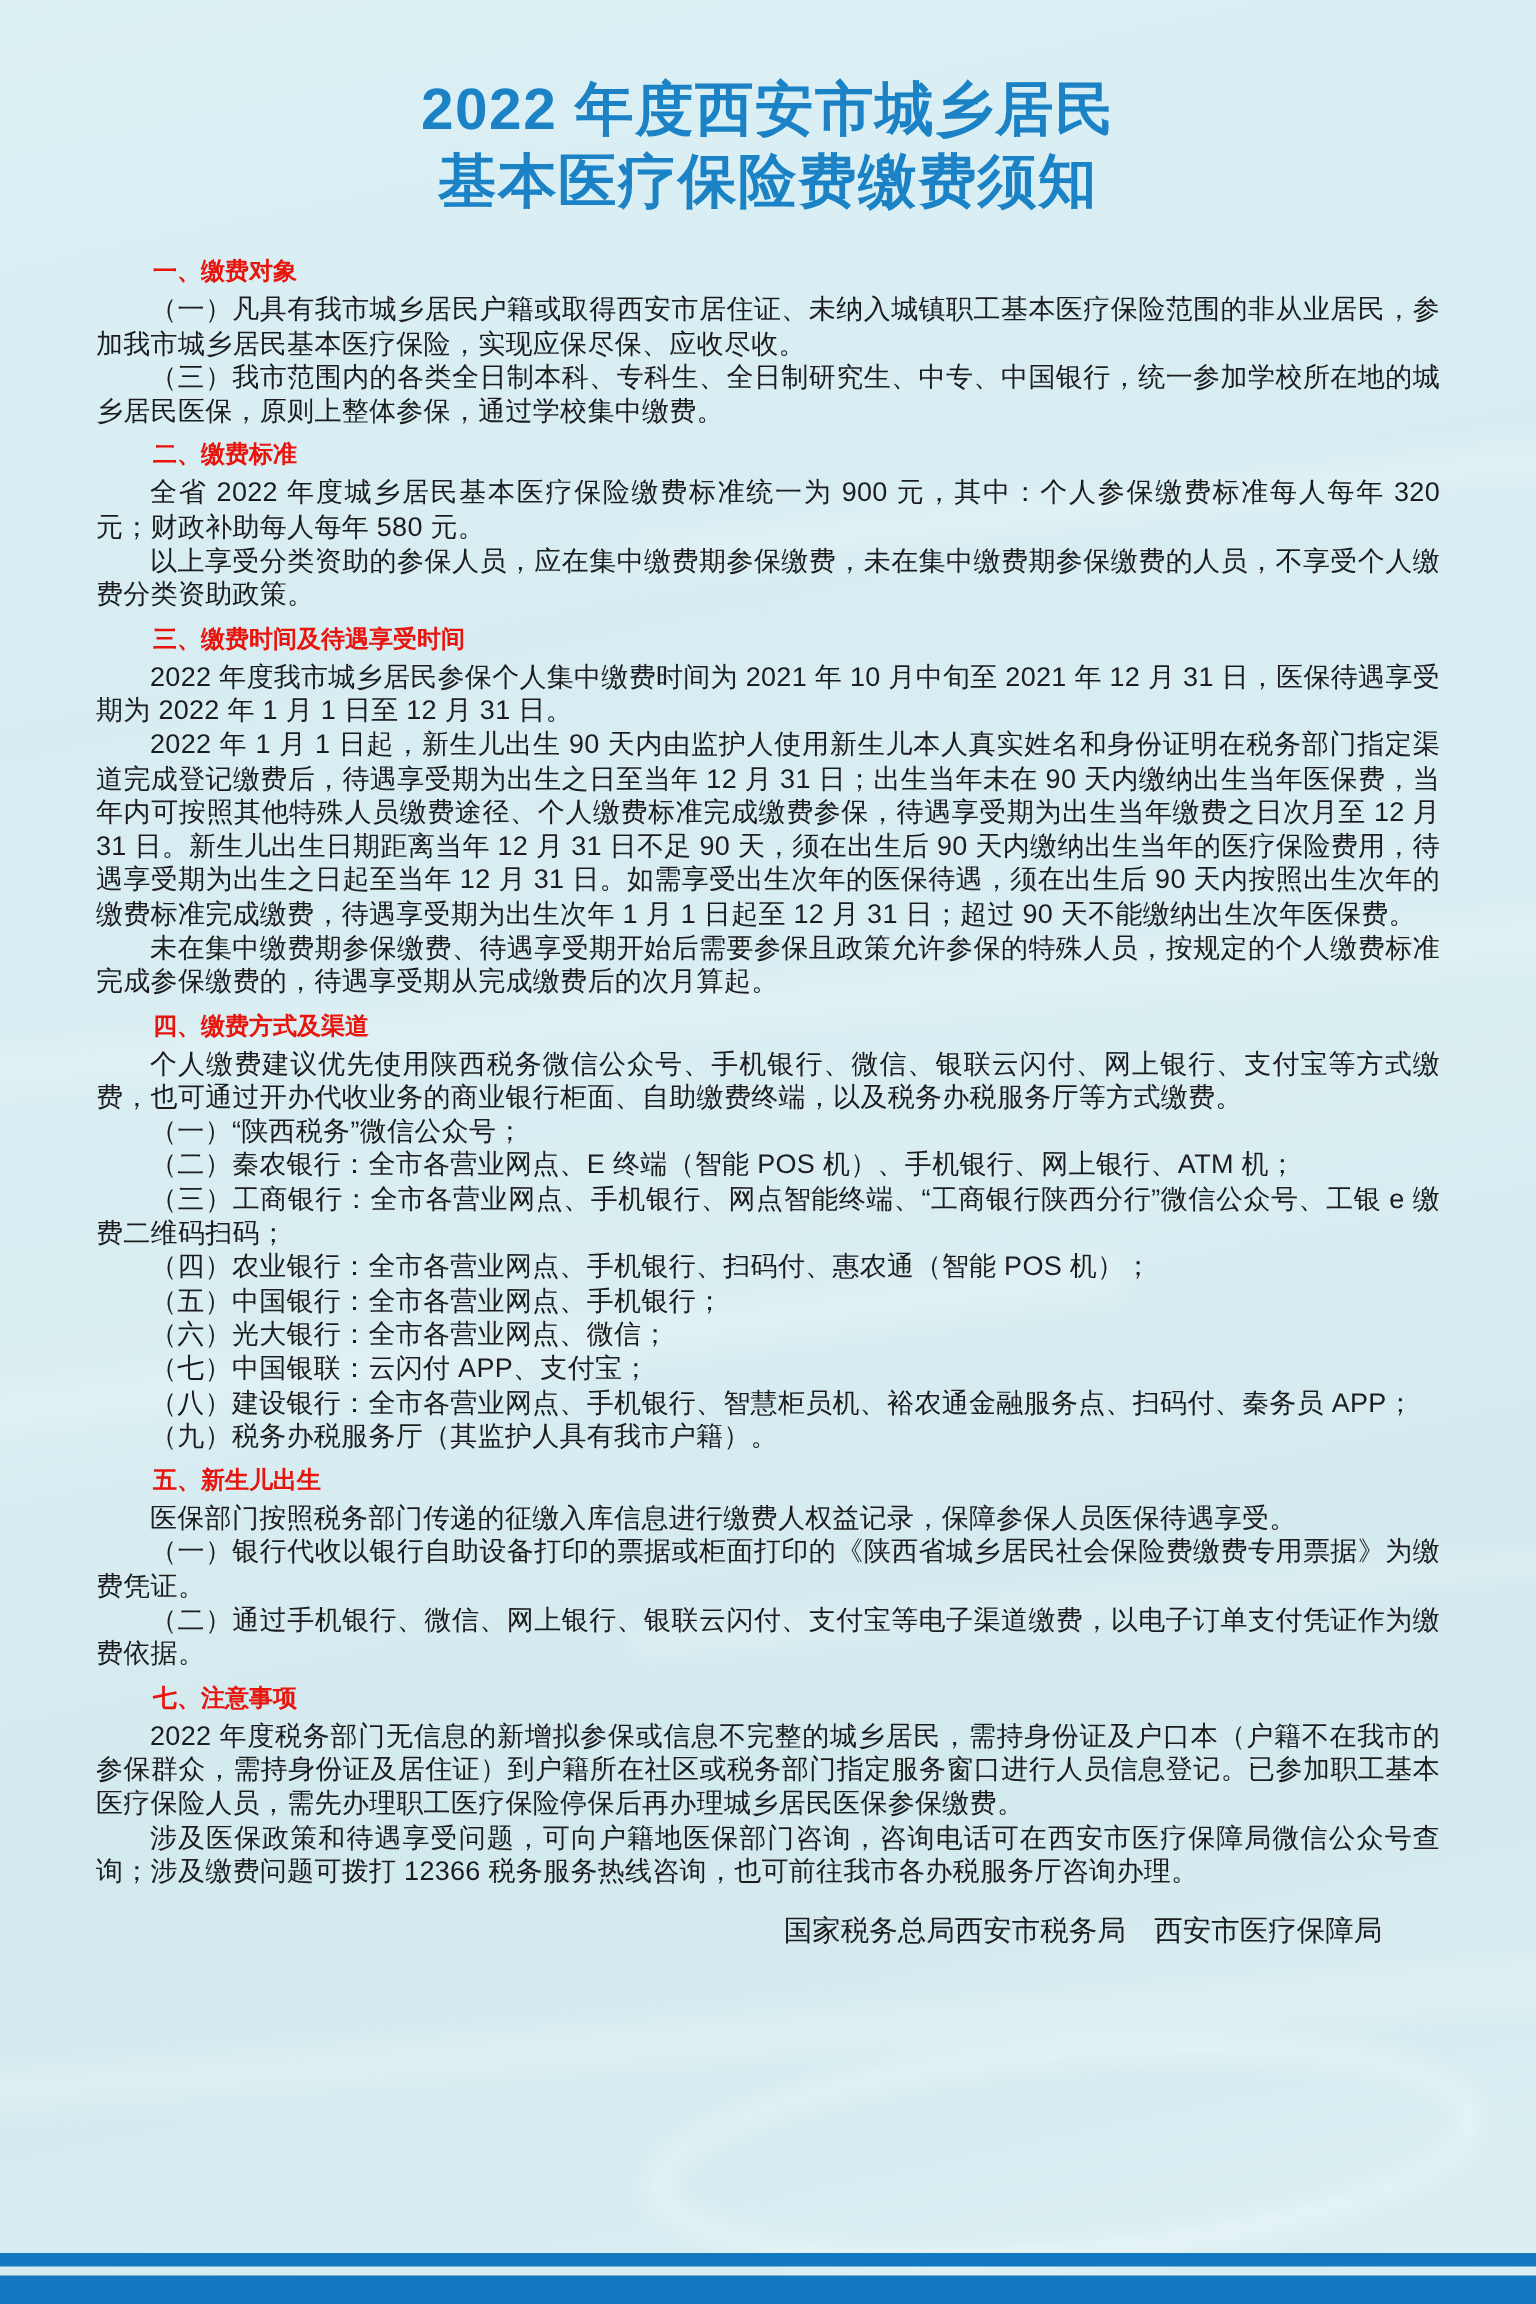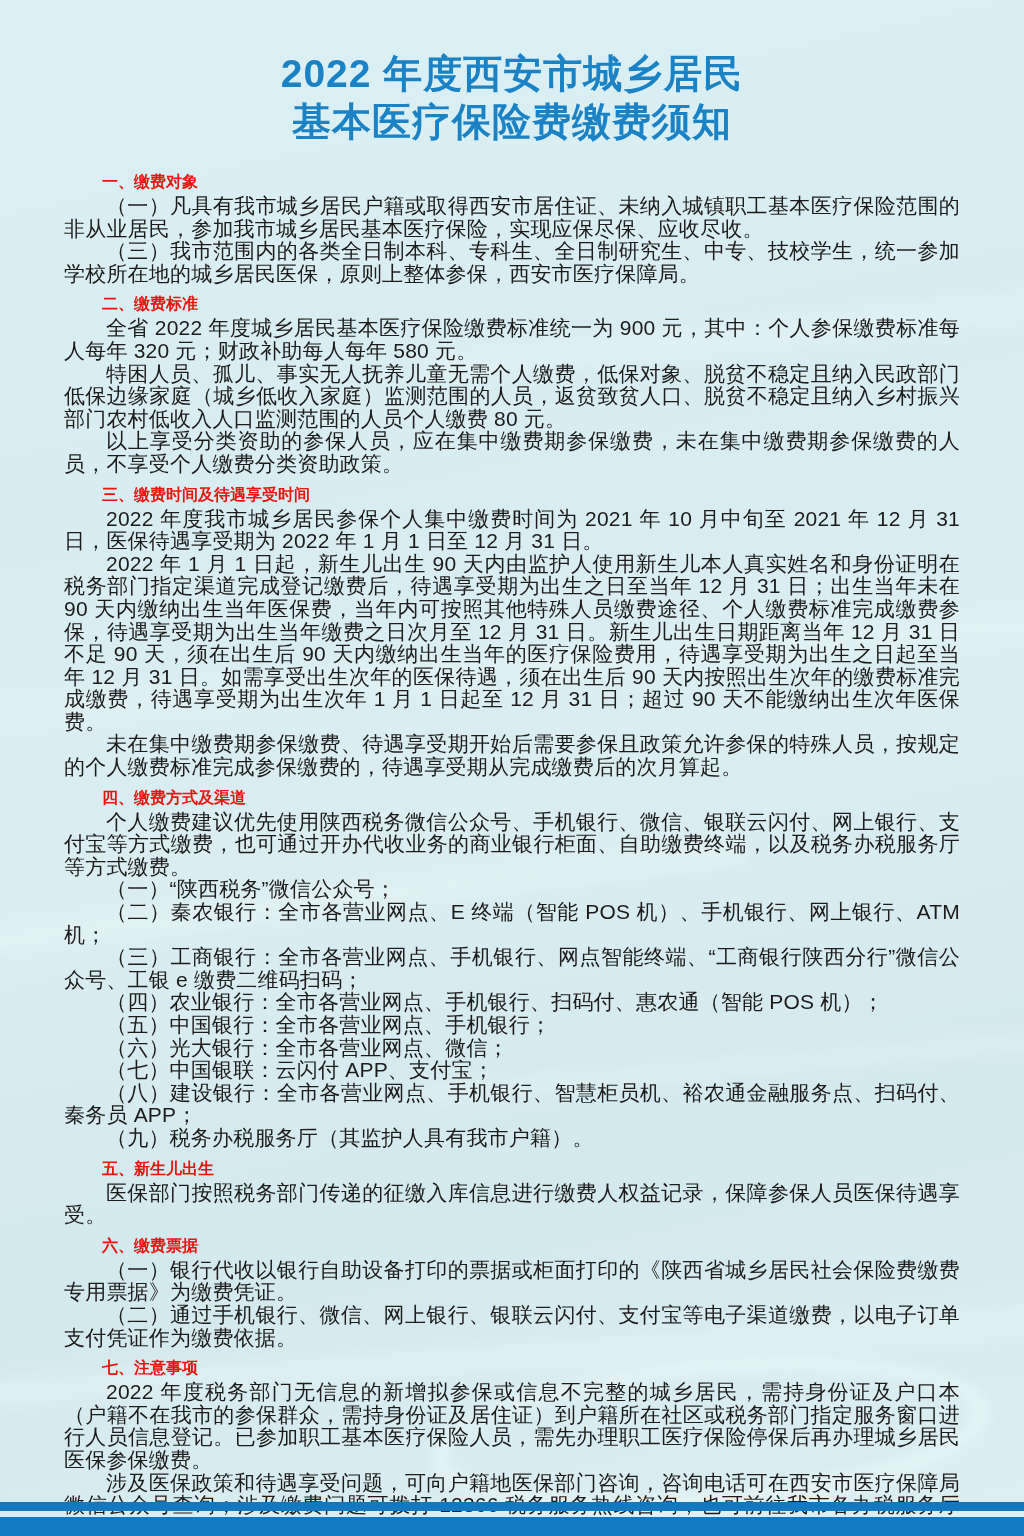--- a/index.html
+++ b/index.html
@@ -55,21 +55,21 @@
   section h2 {
     margin: 7px 0 2px 0;
     padding-left: 38px;
     font-size: 16px;
     line-height: 23px;
     font-weight: bold;
     color: var(--heading-red, #e8150f);
   }
   section p {
     margin: 0;
-    font-size: 21px;
+    font-size: 18px;
     line-height: 22.6px;
     text-align: justify;
     text-indent: 2em;
     letter-spacing: 0.2px;
   }
   .footer {
     position: relative;
     left: 210px;
     margin-top: 14px;
     text-align: center;
@@ -106,27 +106,26 @@
   <div class="content">
 
     <h1 class="title">
       <span>2022 年度西安市城乡居民</span>
       <span>基本医疗保险费缴费须知</span>
     </h1>
 
     <section>
       <h2>一、缴费对象</h2>
       <p>（一）凡具有我市城乡居民户籍或取得西安市居住证、未纳入城镇职工基本医疗保险范围的非从业居民，参加我市城乡居民基本医疗保险，实现应保尽保、应收尽收。</p>
-      <p>（三）我市范围内的各类全日制本科、专科生、全日制研究生、中专、技校学生，统一参加学校所在地的城乡居民医保，原则上整体参保，西安市医疗保障局。</p>
+      <p>（三）我市范围内的各类全日制本科、专科生、全日制研究生、中专、中国银行，统一参加学校所在地的城乡居民医保，原则上整体参保，通过学校集中缴费。</p>
     </section>
 
     <section>
       <h2>二、缴费标准</h2>
       <p>全省 2022 年度城乡居民基本医疗保险缴费标准统一为 900 元，其中：个人参保缴费标准每人每年 320 元；财政补助每人每年 580 元。</p>
-      <p>特困人员、孤儿、事实无人抚养儿童无需个人缴费，低保对象、脱贫不稳定且纳入民政部门低保边缘家庭（城乡低收入家庭）监测范围的人员，返贫致贫人口、脱贫不稳定且纳入乡村振兴部门农村低收入人口监测范围的人员个人缴费 80 元。</p>
       <p>以上享受分类资助的参保人员，应在集中缴费期参保缴费，未在集中缴费期参保缴费的人员，不享受个人缴费分类资助政策。</p>
     </section>
 
     <section>
       <h2>三、缴费时间及待遇享受时间</h2>
       <p>2022 年度我市城乡居民参保个人集中缴费时间为 2021 年 10 月中旬至 2021 年 12 月 31 日，医保待遇享受期为 2022 年 1 月 1 日至 12 月 31 日。</p>
       <p>2022 年 1 月 1 日起，新生儿出生 90 天内由监护人使用新生儿本人真实姓名和身份证明在税务部门指定渠道完成登记缴费后，待遇享受期为出生之日至当年 12 月 31 日；出生当年未在 90 天内缴纳出生当年医保费，当年内可按照其他特殊人员缴费途径、个人缴费标准完成缴费参保，待遇享受期为出生当年缴费之日次月至 12 月 31 日。新生儿出生日期距离当年 12 月 31 日不足 90 天，须在出生后 90 天内缴纳出生当年的医疗保险费用，待遇享受期为出生之日起至当年 12 月 31 日。如需享受出生次年的医保待遇，须在出生后 90 天内按照出生次年的缴费标准完成缴费，待遇享受期为出生次年 1 月 1 日起至 12 月 31 日；超过 90 天不能缴纳出生次年医保费。</p>
       <p>未在集中缴费期参保缴费、待遇享受期开始后需要参保且政策允许参保的特殊人员，按规定的个人缴费标准完成参保缴费的，待遇享受期从完成缴费后的次月算起。</p>
     </section>
 
@@ -143,21 +142,20 @@
       <p>（八）建设银行：全市各营业网点、手机银行、智慧柜员机、裕农通金融服务点、扫码付、秦务员 APP；</p>
       <p>（九）税务办税服务厅（其监护人具有我市户籍）。</p>
     </section>
 
     <section>
       <h2>五、新生儿出生</h2>
       <p>医保部门按照税务部门传递的征缴入库信息进行缴费人权益记录，保障参保人员医保待遇享受。</p>
     </section>
 
     <section>
-      <h2>六、缴费票据</h2>
       <p>（一）银行代收以银行自助设备打印的票据或柜面打印的《陕西省城乡居民社会保险费缴费专用票据》为缴费凭证。</p>
       <p>（二）通过手机银行、微信、网上银行、银联云闪付、支付宝等电子渠道缴费，以电子订单支付凭证作为缴费依据。</p>
     </section>
 
     <section>
       <h2>七、注意事项</h2>
       <p>2022 年度税务部门无信息的新增拟参保或信息不完整的城乡居民，需持身份证及户口本（户籍不在我市的参保群众，需持身份证及居住证）到户籍所在社区或税务部门指定服务窗口进行人员信息登记。已参加职工基本医疗保险人员，需先办理职工医疗保险停保后再办理城乡居民医保参保缴费。</p>
       <p>涉及医保政策和待遇享受问题，可向户籍地医保部门咨询，咨询电话可在西安市医疗保障局微信公众号查询；涉及缴费问题可拨打 12366 税务服务热线咨询，也可前往我市各办税服务厅咨询办理。</p>
     </section>
 

